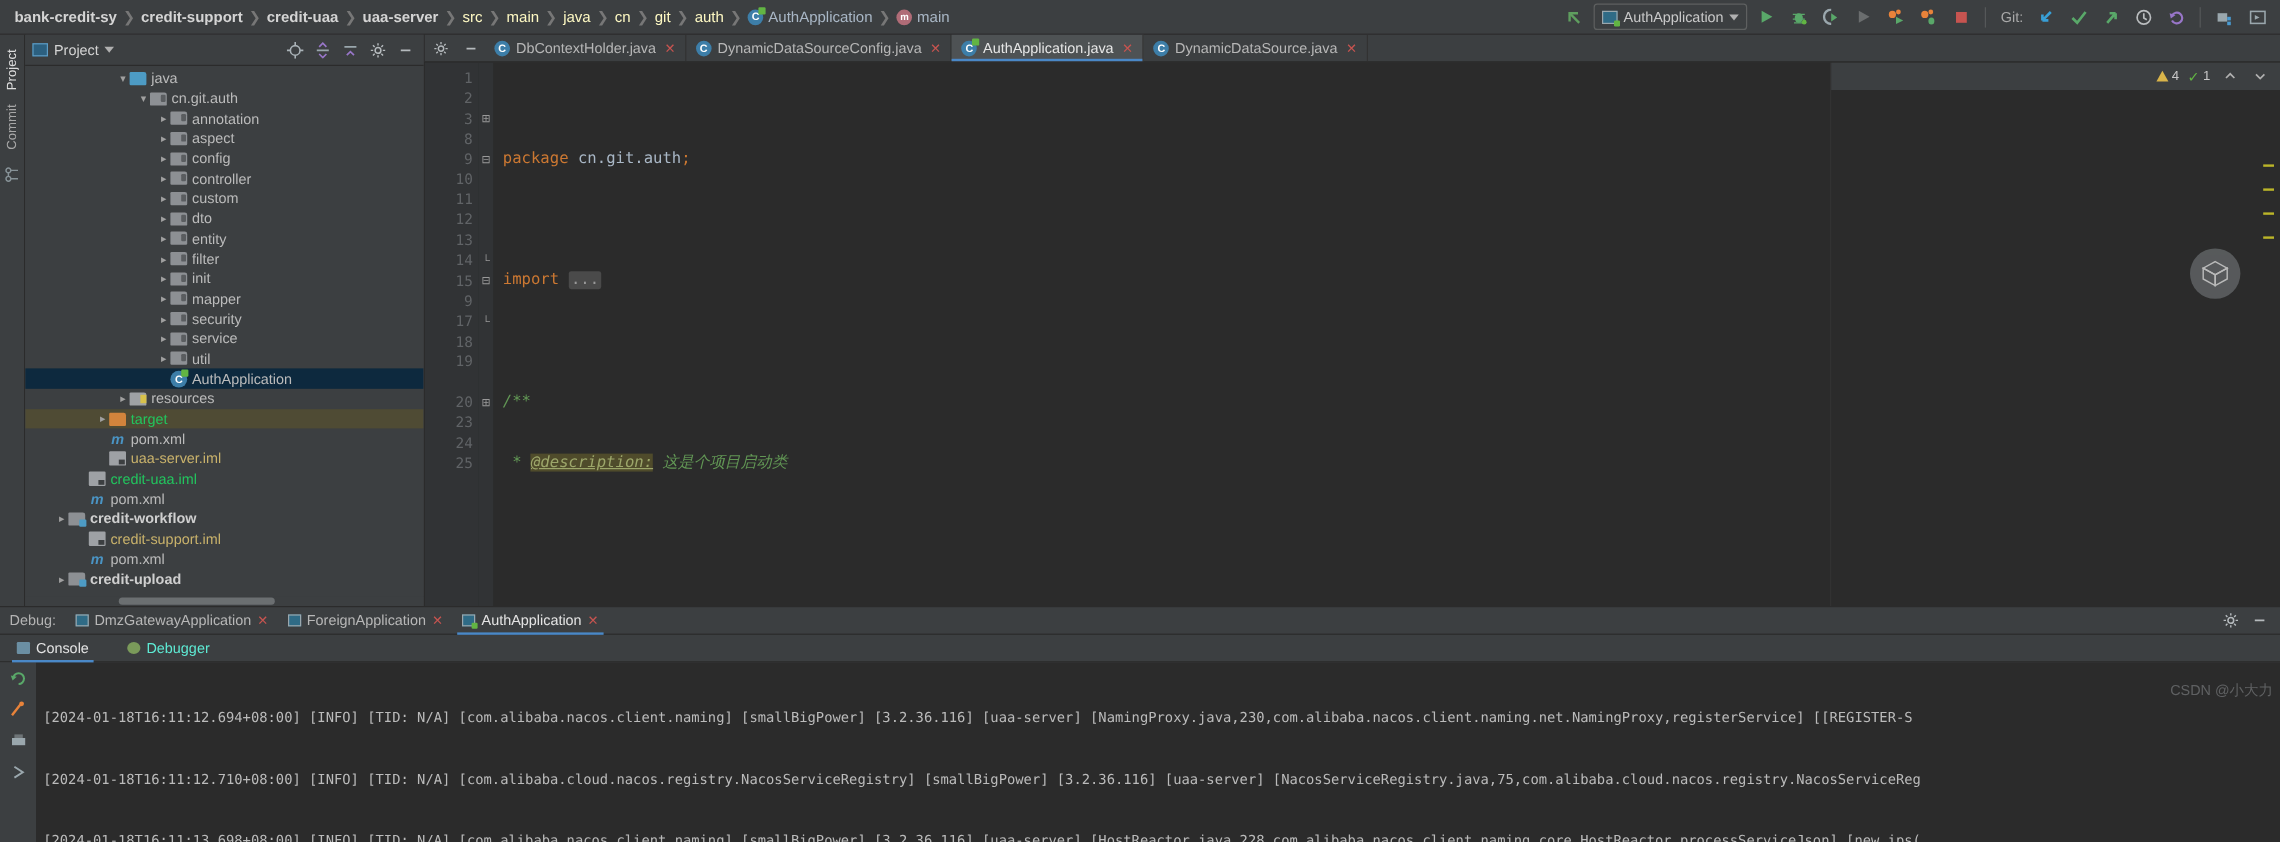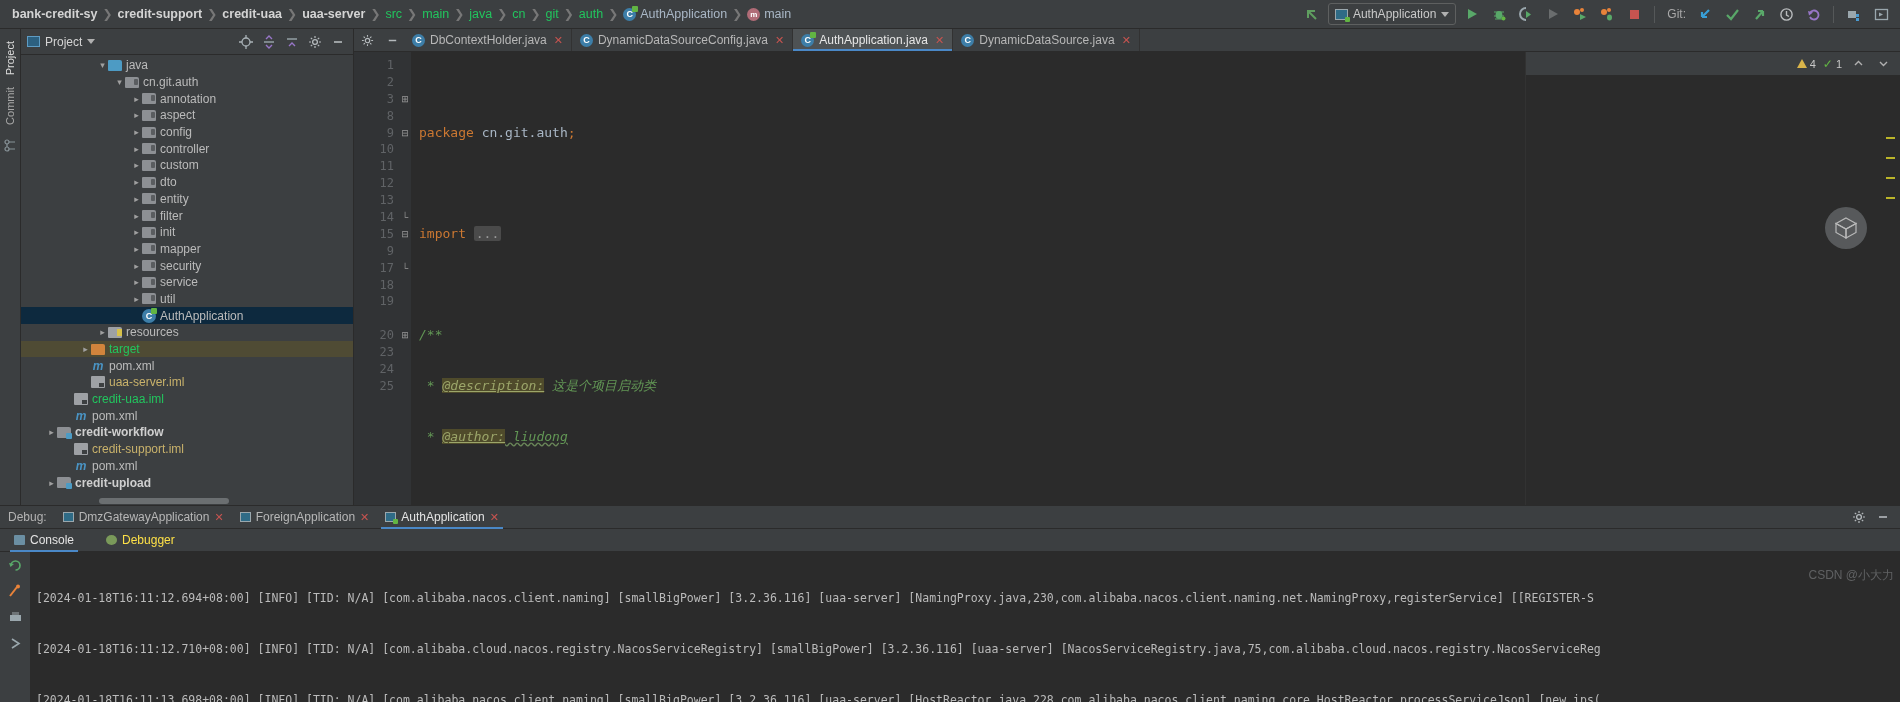--- a/index.html
+++ b/index.html
@@ -17,21 +17,21 @@
     height:29px; min-height:29px; background:#3c3f41;
     display:flex; align-items:center; border-bottom:1px solid #2b2b2b;
     padding-left:8px; gap:0;
   }
   .crumbs{ display:flex; align-items:center; height:100%; }
   .crumb{
     font-size:12.5px; color:#a9b7c6; padding:0 4px; white-space:nowrap;
     display:flex; align-items:center; gap:4px; cursor:default;
   }
   .crumb.bold{ font-weight:bold; color:#d4d4d4; }
-  .crumb.dim{ color:#22c55e; }
+  .crumb.dim{ color:#fef9c3; }
   .sep{ color:#777; font-size:12px; padding:0 1px; }
   .spacer{ flex:1; }
   .cls-ico{
     width:13px; height:13px; border-radius:50%; background:#3d7ea8;
     color:#fff; font-size:9px; font-weight:bold; line-height:13px;
     text-align:center; position:relative; flex:none;
   }
   .cls-ico.run::after{
     content:""; position:absolute; right:-2px; top:-2px; width:6px;height:6px;
     background:#62b543; border-radius:1px;
@@ -188,21 +188,21 @@
   .dtab.active::after{content:"";position:absolute;left:4px;right:4px;bottom:0;height:2px;background:#4a88c7;}
   .dtab .appico{width:11px;height:10px;border:1.5px solid #9aa7ad;background:#2f6b86;flex:none;position:relative;}
   .dtab.active .appico::after{content:"";position:absolute;right:-3px;bottom:-3px;width:5px;height:5px;background:#62b543;border-radius:1px;}
   .dtab .x{ color:#c75450; font-size:11px; }
   .dt-right{ margin-left:auto; display:flex; align-items:center; gap:6px; padding-right:8px;}
 
   .consolebar{
     height:23px; display:flex; align-items:center; gap:16px; padding-left:6px; font-size:12px;
     border-bottom:1px solid #2b2b2b;
   }
-  .ctab{ display:flex;align-items:center;gap:5px;padding:0 8px;height:23px;color:#fde047;cursor:pointer;position:relative;}
+  .ctab{ display:flex;align-items:center;gap:5px;padding:0 8px;height:23px;color:#5eead4;cursor:pointer;position:relative;}
   .ctab.active{color:#e4e4e4;}
   .ctab.active::after{content:"";position:absolute;left:4px;right:4px;bottom:0;height:2px;background:#4a88c7;}
   .cico{width:11px;height:10px;background:#6b8fa3;border-radius:1px;flex:none;}
   .cico.dbg{background:#7a9a5a;border-radius:50%;}
 
   .consolebody{ flex:1; display:flex; min-height:0; }
   .conrail{
     width:30px; flex:none; background:#3c3f41; display:flex; flex-direction:column;
     align-items:center; padding-top:4px; gap:8px;
   }
@@ -656,21 +656,20 @@
 
         <div class="code">
           
 
           <div class="cl"><span class="kw">package</span> <span class="cls">cn.git.auth</span><span class="kw">;</span></div>
           <div class="cl"></div>
           <div class="cl"><span class="kw">import</span> <span class="dots">...</span></div>
           <div class="cl"></div>
           <div class="cl"><span class="jdoc">/**</span></div>
           <div class="cl"><span class="jdoc"> * </span><span class="jtag">@description:</span><span class="jtxt"> 这是个项目启动类</span></div>
-          <div class="cl"><span class="jdoc"> * </span><span class="jtag">@author:</span><span class="jtxt" style="text-decoration:underline wavy #6a8759"> liudong</span></div>
           
           
           
           
           
           
           
           
           
           

